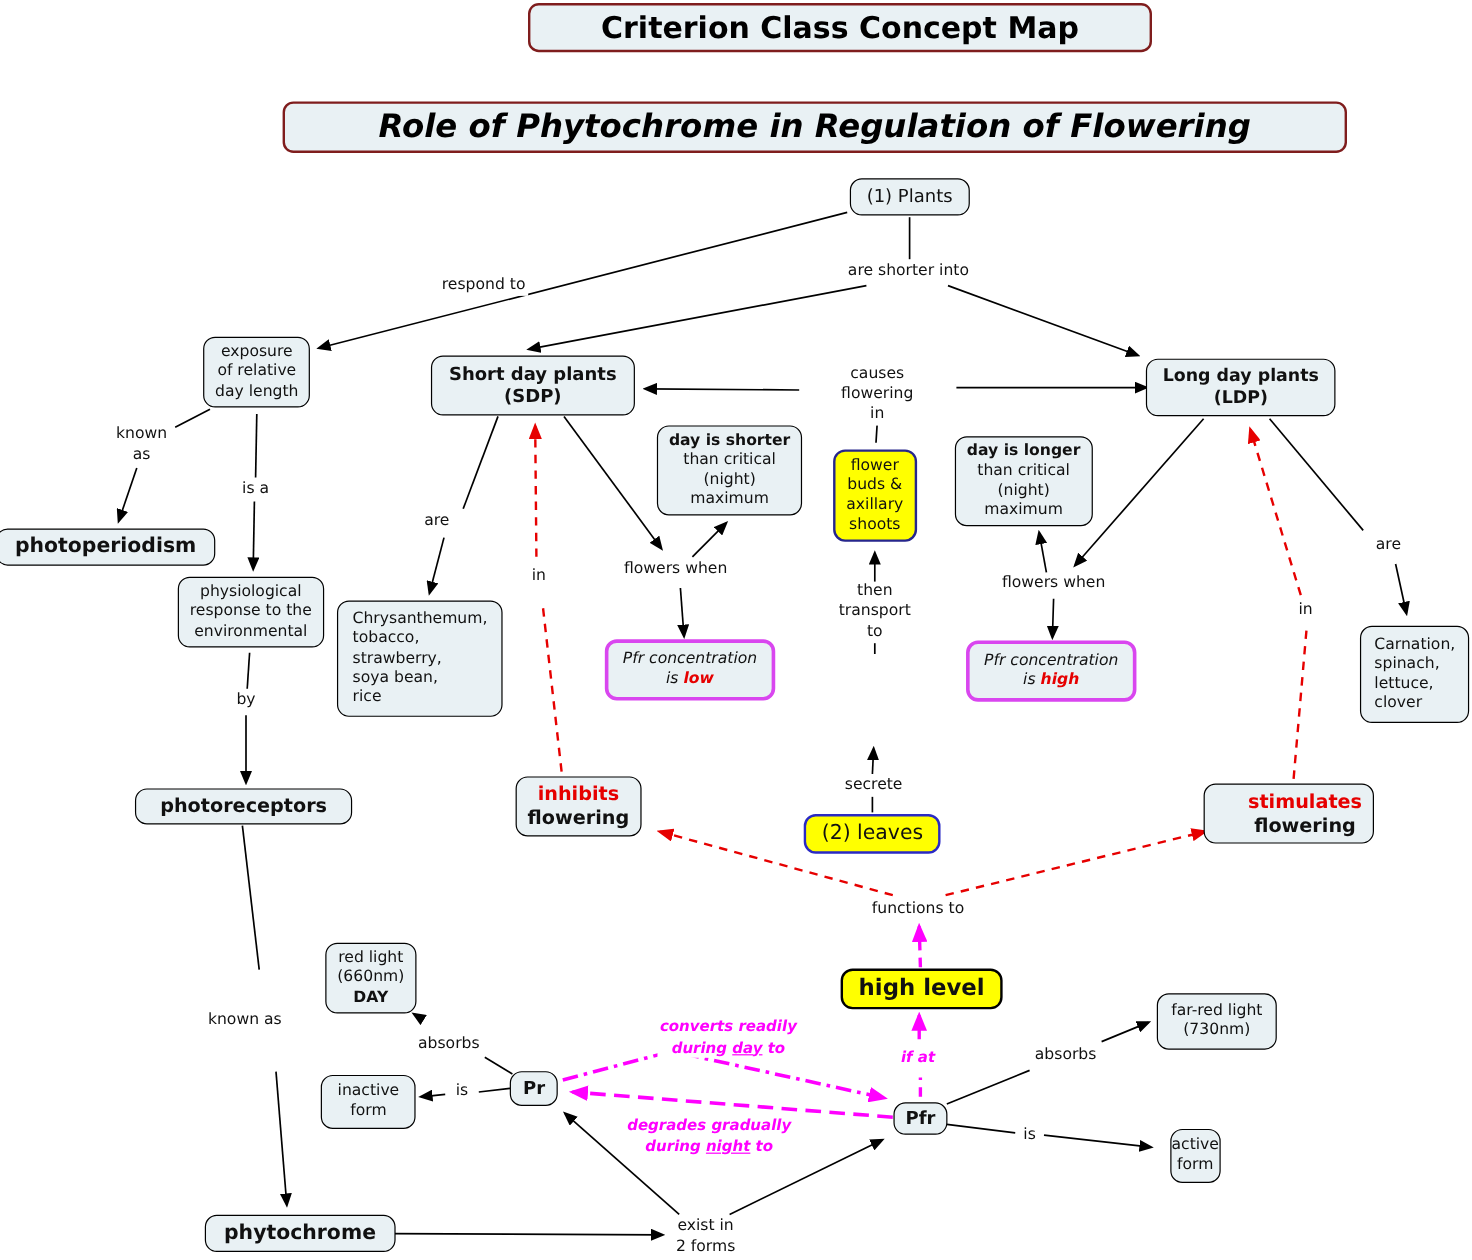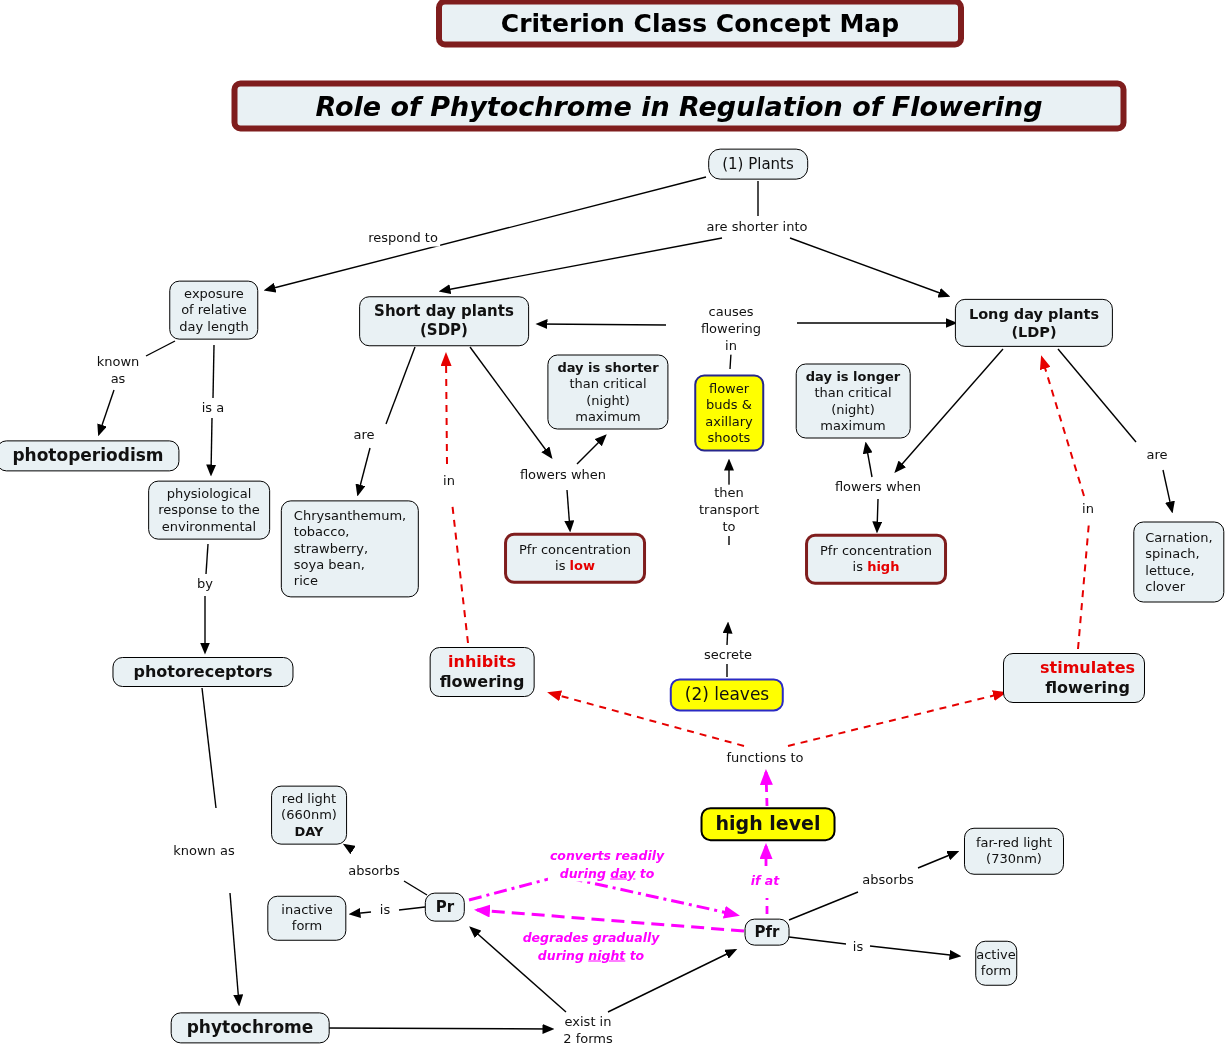--- a/index.html
+++ b/index.html
@@ -10,36 +10,36 @@
   .rd{stroke:#e60000;stroke-width:2;stroke-dasharray:7 6;fill:none;}
   .mgA{stroke:#ff00ff;stroke-width:3;stroke-dasharray:13 5 3 5;fill:none;}
   .mgB{stroke:#ff00ff;stroke-width:3;stroke-dasharray:13 7;fill:none;}
   .mgC{stroke:#ff00ff;stroke-width:2.8;stroke-dasharray:8 6;fill:none;}
   .n{position:absolute;transform:translate(-50%,-50%);background:#e9f1f4;
      border:1px solid #000;border-radius:10px;padding:4px 9px;font-size:13px;
      line-height:1.25;text-align:center;white-space:pre-line;z-index:3;color:#111;}
   .yellow{background:#ffff00;}
   .bnavy{border:2.5px solid #26268c;}
   .bblue{border:2.5px solid #2a2ac4;}
-  .thick{border:3px solid #7f1d1d;}
+  .thick{border:3px solid #d946ef;font-style:italic;}
   .med{border:2px solid #000;}
   .leftal{text-align:left;}
   .b14{font-size:14.5px;font-weight:bold;}
   .b15{font-size:15px;font-weight:bold;padding:5px 14px;}
   .b16{font-size:16px;font-weight:bold;}
   .b17{font-size:17px;font-weight:bold;padding:4px 15px;}
-  .fs15{font-size:15px;border-radius:12px;}
+  .fs15{font-size:15px;}
   .fs17{font-size:17px;padding:4px 13px;}
   .hfl{font-size:19px;font-weight:bold;}
   .red{color:#e60000;}
   .l{position:absolute;transform:translate(-50%,-50%);font-size:13px;line-height:1.3;
      text-align:center;white-space:pre-line;z-index:2;background:#fff;padding:0 2px;color:#111;}
   .mag{color:#ff00ff;font-weight:bold;font-style:italic;font-size:12.5px;line-height:1.4;}
   .title{position:absolute;transform:translate(-50%,-50%);background:#e9f1f4;
-     border:6px solid #7f1d1d;border-radius:9px;text-align:center;z-index:3;font-weight:bold;color:#000;}
+     border:2px solid #7f1d1d;border-radius:9px;text-align:center;z-index:3;font-weight:bold;color:#000;}
   #t1{font-size:25px;padding:4px 0;width:516px;}
   #t2{font-size:27px;font-style:italic;padding:4px 0;width:883px;}
 </style>
 </head>
 <body>
 
 <div id="canvas">
 
   <svg class="wires" width="1227" height="1050">
     <defs>

